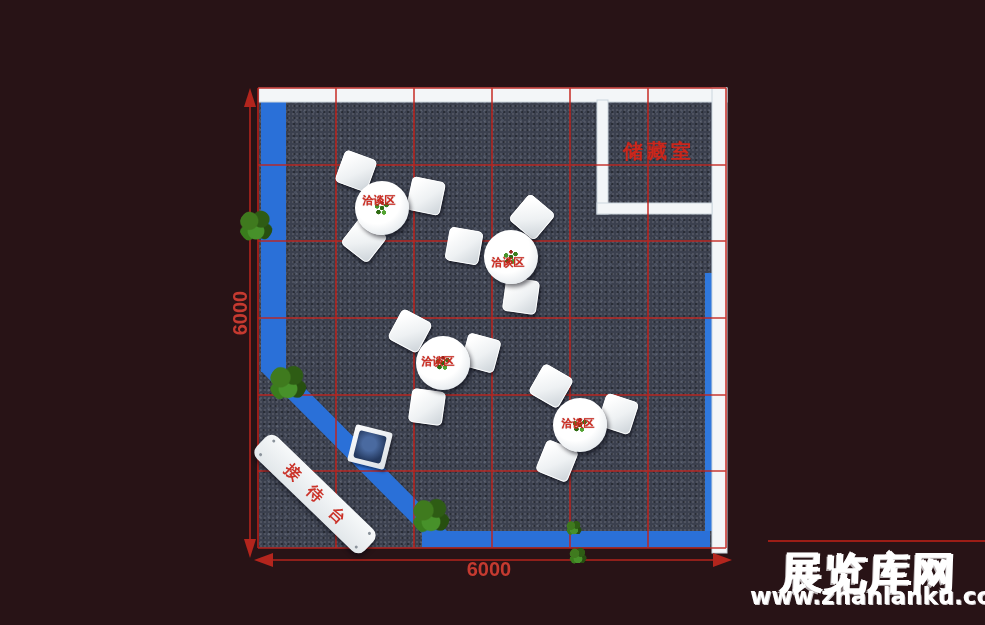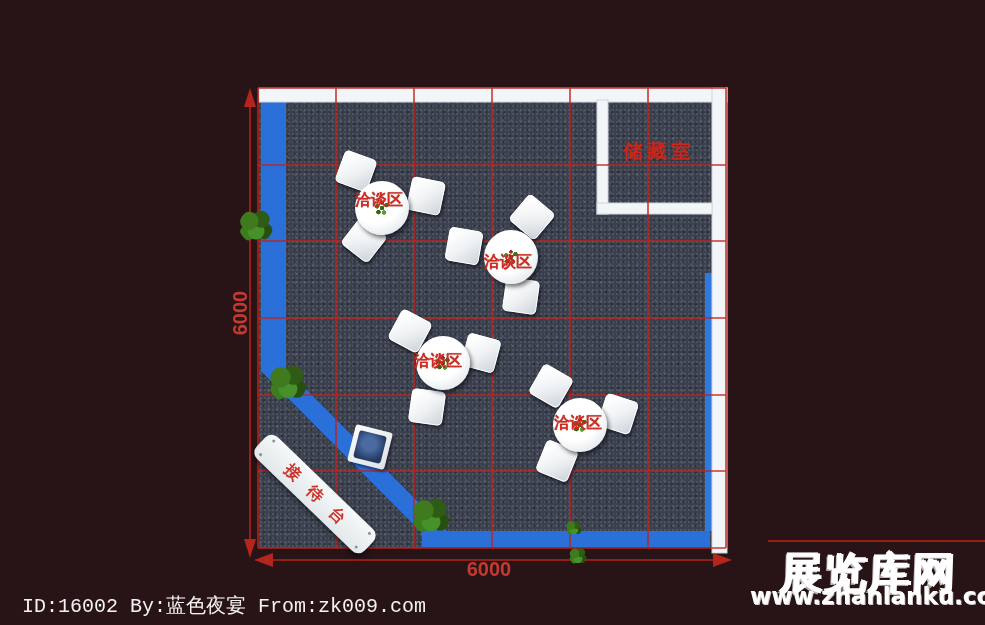--- a/index.html
+++ b/index.html
@@ -45,21 +45,21 @@
   
   #reception-desk{position:absolute;left:240px;top:479px;width:150px;height:30px;
     background:linear-gradient(180deg,#f7f9fa,#e2e7ea);border-radius:9px;
     box-shadow:2px 2px 4px rgba(5,5,15,0.55);transform:rotate(44deg);
     display:flex;align-items:center;justify-content:center;}
   #reception-desk .screw{position:absolute;width:3px;height:3px;border-radius:50%;background:#8b939b;}
   .desk-label{color:rgba(200,40,30,0.95);font-size:16px;font-weight:bold;
     letter-spacing:15px;text-indent:15px;white-space:nowrap;}
   
   .area-label{position:absolute;transform:translate(-50%,-50%);color:rgba(208,40,28,0.95);
-    font-size:16px;font-weight:bold;white-space:nowrap;text-shadow:0 0 1px rgba(120,10,10,0.6);}
+    font-size:11px;font-weight:bold;white-space:nowrap;text-shadow:0 0 1px rgba(120,10,10,0.6);}
   #storage-label{letter-spacing:4px;font-size:20px;}
   
   .dim-label{position:absolute;color:#c53a30;font-size:20px;font-weight:bold;
     font-family:"Liberation Sans",sans-serif;}
   #dim-height{left:240px;top:313px;transform:translate(-50%,-50%) rotate(-90deg);}
   #dim-width{left:489px;top:569px;transform:translate(-50%,-50%);}
   
   #credit-line{position:absolute;left:22px;top:592px;color:#f4f2f0;font-size:20px;
     font-family:"Liberation Mono","DejaVu Sans Mono",monospace;white-space:nowrap;}
   
@@ -170,20 +170,19 @@
 
   <div class="area-label" style="left:379px;top:200px;">洽谈区</div>
   <div class="area-label" style="left:508px;top:262px;">洽谈区</div>
   <div class="area-label" style="left:438px;top:361px;">洽谈区</div>
   <div class="area-label" style="left:578px;top:423px;">洽谈区</div>
   <div class="area-label" id="storage-label" style="left:659px;top:151px;">储藏室</div>
 
   <div class="dim-label" id="dim-height">6000</div>
   <div class="dim-label" id="dim-width">6000</div>
 
-  <div id="credit-line">ID:16002 By:蓝色夜宴 From:zk009.com</div>
 
   <div id="logo-block">
     <div id="logo-name">展览库网</div>
     <div id="logo-url">www.zhanlanku.com</div>
   </div>
 
 </div>
 
 </body></html>

